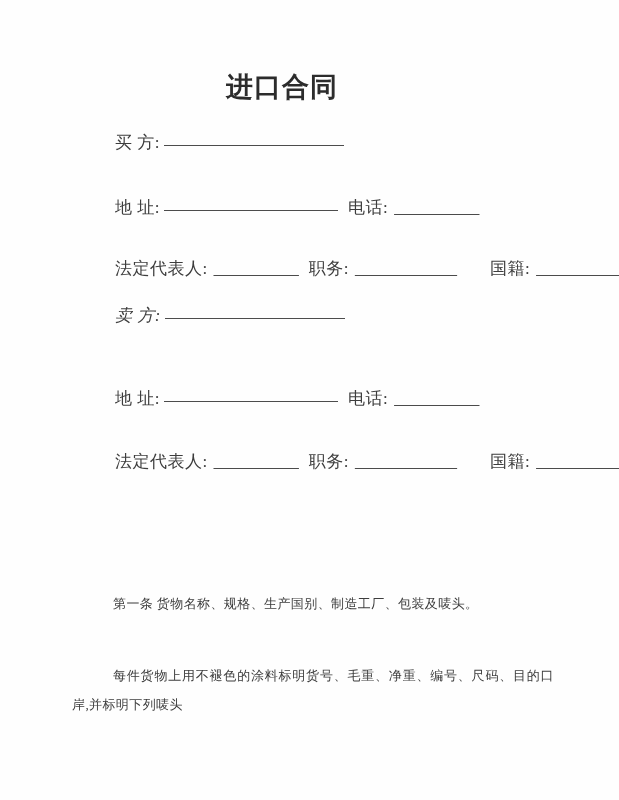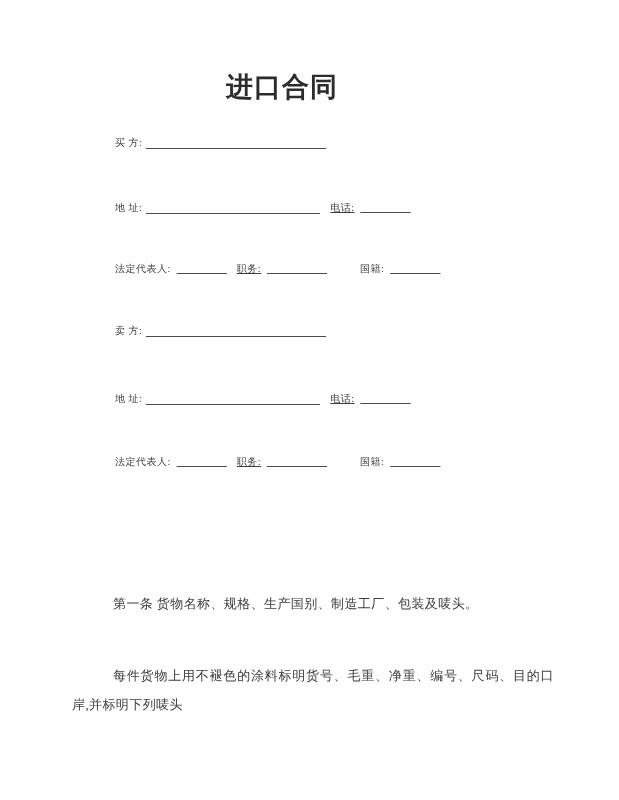--- a/index.html
+++ b/index.html
@@ -24,47 +24,47 @@
     font-size: 27px;
     font-weight: bold;
     color: #2c2c2c;
     letter-spacing: 1px;
     line-height: 34px;
   }
   .field-row {
     position: absolute;
     left: 115px;
     display: flex;
-    align-items: center;
-    font-size: 10px;
+    align-items: flex-start;
+    font-size: 17px;
     line-height: 18px;
     white-space: nowrap;
     color: #3d3d3d;
   }
   .row-party-buyer   { top: 134px; }
   .row-address-buyer { top: 199px; }
   .row-legal-buyer   { top: 260px; }
-  .row-party-seller  { top: 322px; }
+  .row-party-seller  { top: 307px; font-style: italic; }
   .row-address-seller{ top: 390px; }
   .row-legal-seller  { top: 453px; }
   .lbl { letter-spacing: 0.5px; }
   .solid-line {
     display: inline-block;
     border-bottom: 1px solid #4c4c4c;
     height: 12px;
     margin-left: 4px;
   }
   .line-party  { width: 180px; }
   .line-address{ width: 174px; }
   .blank {
     letter-spacing: 0;
     color: #4c4c4c;
     text-decoration: underline;
   }
-  .ml10 { margin-left: 10px; text-decoration: underline; }
+  .ml10 { margin-left: 10px; }
   .ml6  { margin-left: 6px; }
   .ml13 { margin-left: 13px; padding-left: 20px; }
   .para {
     position: absolute;
     left: 72px;
     width: 482px;
     font-size: 13px;
     line-height: 30px;
     text-indent: 41px;
     color: #3d3d3d;

